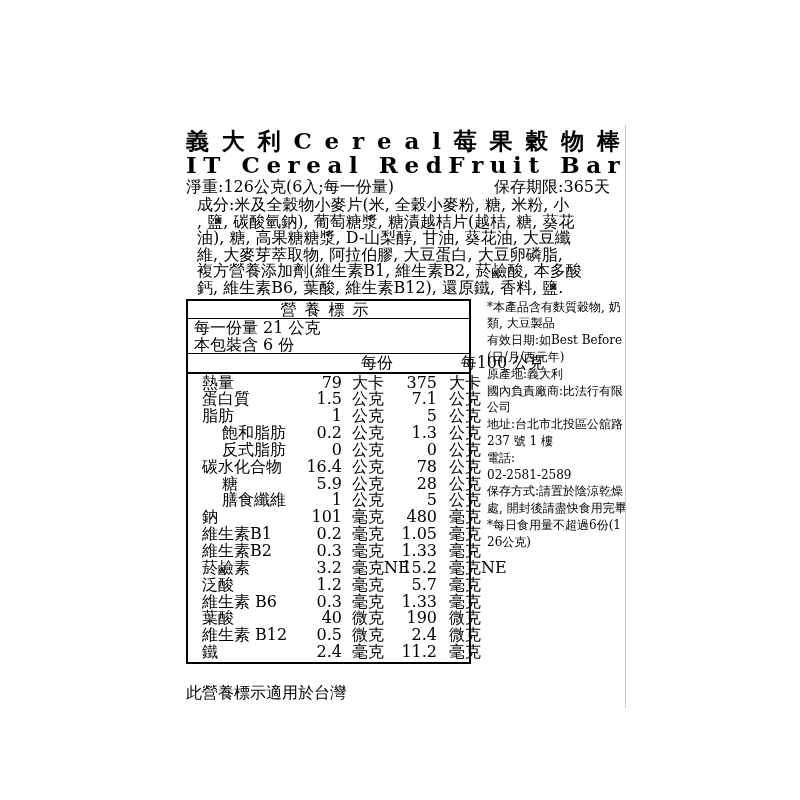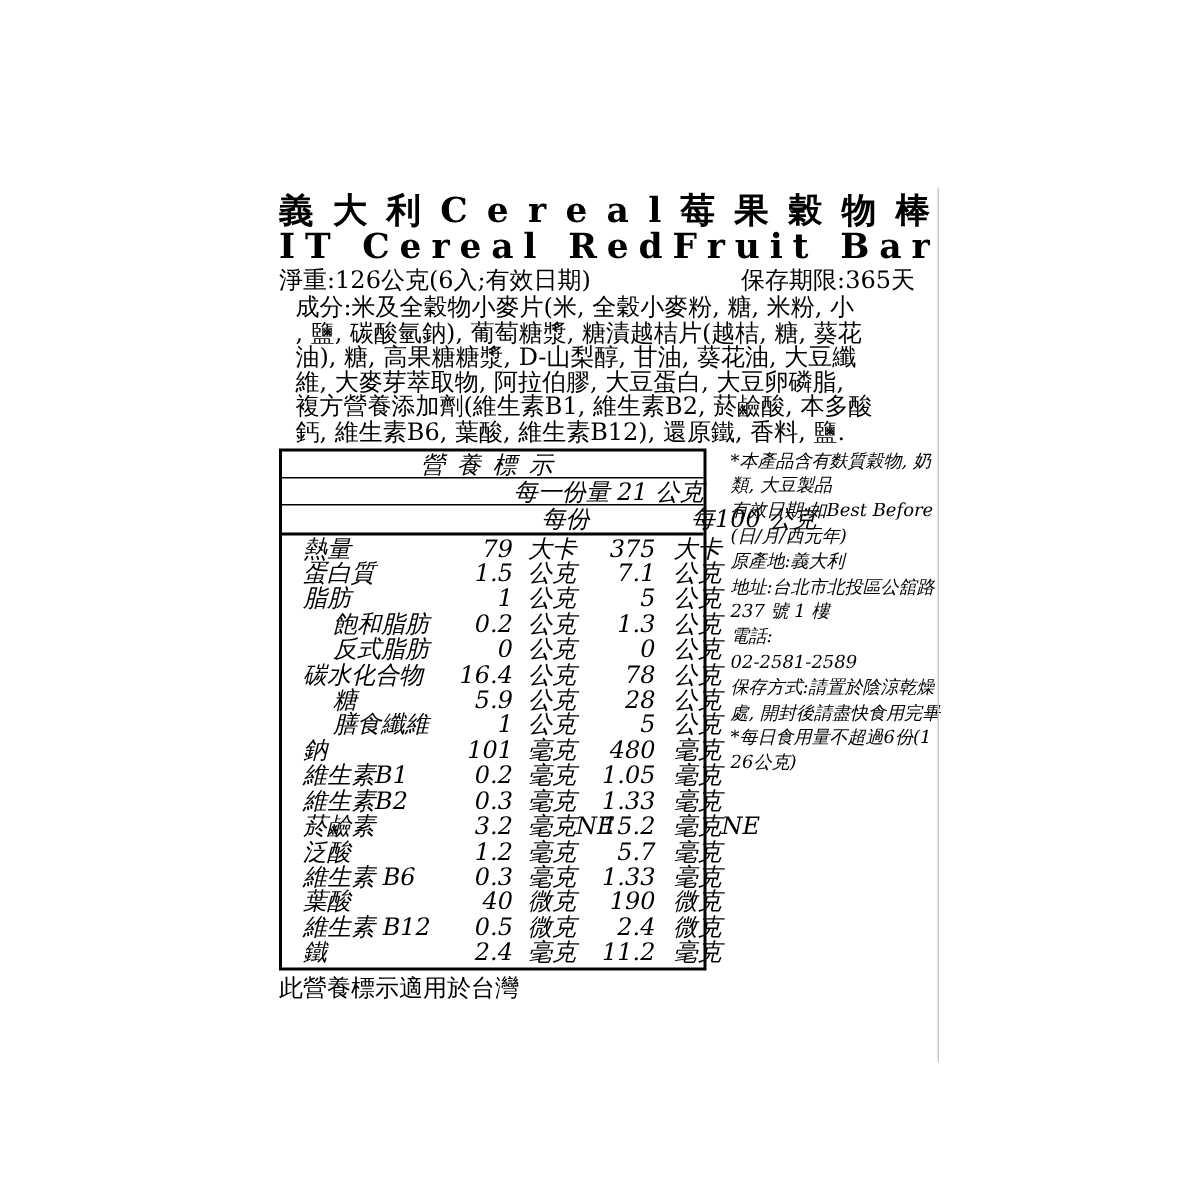--- a/index.html
+++ b/index.html
@@ -12,30 +12,30 @@
   .content{position:absolute;left:186px;top:129px;width:434px;}
   
   .title-line{font-weight:bold;font-size:23px;line-height:24px;height:24px;white-space:nowrap;}
   [data-justify-chars]{display:flex;justify-content:space-between;}
   
   .meta-row{display:flex;justify-content:space-between;font-size:16px;line-height:20px;height:20px;padding-right:10px;}
   
   .ingredients{font-size:16px;line-height:16.6px;margin-left:11px;}
   .ing-line{white-space:nowrap;height:16.6px;overflow:visible;}
   
-  .main{display:flex;align-items:flex-start;margin-top:2px;font-style:italic;}
+  .main{display:flex;align-items:flex-start;margin-top:2px;}
   .nt{
     width:285px;flex:0 0 285px;border:2px solid #000;
     font-size:16px;box-sizing:border-box;background:#fff;
   }
   .nt-title{
     text-align:center;letter-spacing:8px;line-height:17px;height:17px;
     border-bottom:1px solid #000;
   }
-  .nt-serving{border-bottom:1px solid #000;padding-left:18px;text-align:right;}
+  .nt-serving{border-bottom:1px solid #000;padding-left:6px;}
   .nt-serving div{line-height:17px;height:17px;white-space:nowrap;}
   .nt-colhead{
     display:grid;grid-template-columns:106px 36px 40px 55px 1fr;
     line-height:18px;height:18px;border-bottom:2px solid #000;gap:30px;
   }
   .nt-colhead .h1{grid-column:2/4;text-align:center;white-space:nowrap;}
   .nt-colhead .h2{grid-column:4/6;text-align:center;white-space:nowrap;}
   .nt-rows{padding:1px 0 1px 12px;}
   .nt-row{
     display:grid;grid-template-columns:106px 36px 40px 55px 1fr;
@@ -45,21 +45,21 @@
   .nt-label.ind{padding-left:22px;}
   .nt-v{text-align:right;}
   .nt-u{padding-left:10px;white-space:nowrap;}
   .nt-u2{padding-left:12px;white-space:nowrap;}
   .right-col{
     width:141px;flex:0 0 141px;margin-left:16px;
     font-size:12px;line-height:16.8px;
     word-break:break-all;
   }
   .right-col p{margin:0;}
-  .bottom-note{font-size:16px;line-height:18px;margin-top:3px;}
+  .bottom-note{font-size:16px;line-height:18px;margin-top:20px;}
   .vline{position:absolute;left:625px;top:125px;width:1px;height:583px;background:#c8c8c8;}
 </style>
 </head>
 <body>
 
 <div class="content">
 
   <div class="title-line" data-justify-chars="true">
       <span>義</span>
       <span>大</span>
@@ -96,39 +96,40 @@
       <span>u</span>
       <span>i</span>
       <span>t</span>
       <span>&nbsp;</span>
       <span>B</span>
       <span>a</span>
       <span>r</span>
     </div>
 
   <div class="meta-row">
-    <span>淨重:126公克(6入;有效日期)</span>
+    <span>淨重:126公克(6入;每一份量)</span>
     <span>保存期限:365天</span>
   </div>
 
   <div class="ingredients" id="ingredients">
       <div class="ing-line">成分:米及全穀物小麥片(米, 全穀小麥粉, 糖, 米粉, 小</div>
       <div class="ing-line">, 鹽, 碳酸氫鈉), 葡萄糖漿, 糖漬越桔片(越桔, 糖, 葵花</div>
       <div class="ing-line">油), 糖, 高果糖糖漿, D-山梨醇, 甘油, 葵花油, 大豆纖</div>
       <div class="ing-line">維, 大麥芽萃取物, 阿拉伯膠, 大豆蛋白, 大豆卵磷脂,</div>
       <div class="ing-line">複方營養添加劑(維生素B1, 維生素B2, 菸鹼酸, 本多酸</div>
       <div class="ing-line">鈣, 維生素B6, 葉酸, 維生素B12), 還原鐵, 香料, 鹽.</div>
     </div>
 
   <div class="main">
 
     <div class="nt">
       <div class="nt-title">營養標示</div>
       <div class="nt-serving">
         <div>每一份量 21 公克</div>
+        <div>本包裝含 6 份</div>
       </div>
       <div class="nt-colhead">
         <span class="h0"></span>
         <span class="h1">每份</span>
         <span class="h2">每100 公克</span>
       </div>
       <div class="nt-rows" id="nt-rows">
           <div class="nt-row">
             <span class="nt-label">熱量</span>
             <span class="nt-v">79</span>
@@ -248,20 +249,21 @@
             <span class="nt-v">11.2</span>
             <span class="nt-u2">毫克</span>
           </div>
         </div>
     </div>
 
     <div class="right-col" id="right-col">
         <p>*本產品含有麩質穀物, 奶類, 大豆製品</p>
         <p>有效日期:如Best Before(日/月/西元年)</p>
         <p>原產地:義大利</p>
+        <p>國內負責廠商:比法行有限公司</p>
         <p>地址:台北市北投區公舘路 237 號 1 樓</p>
         <p>電話:</p>
         <p>02-2581-2589</p>
         <p>保存方式:請置於陰涼乾燥處, 開封後請盡快食用完畢</p>
         <p>*每日食用量不超過6份(126公克)</p>
       </div>
 
   </div>
 
   <div class="bottom-note">此營養標示適用於台灣</div>

